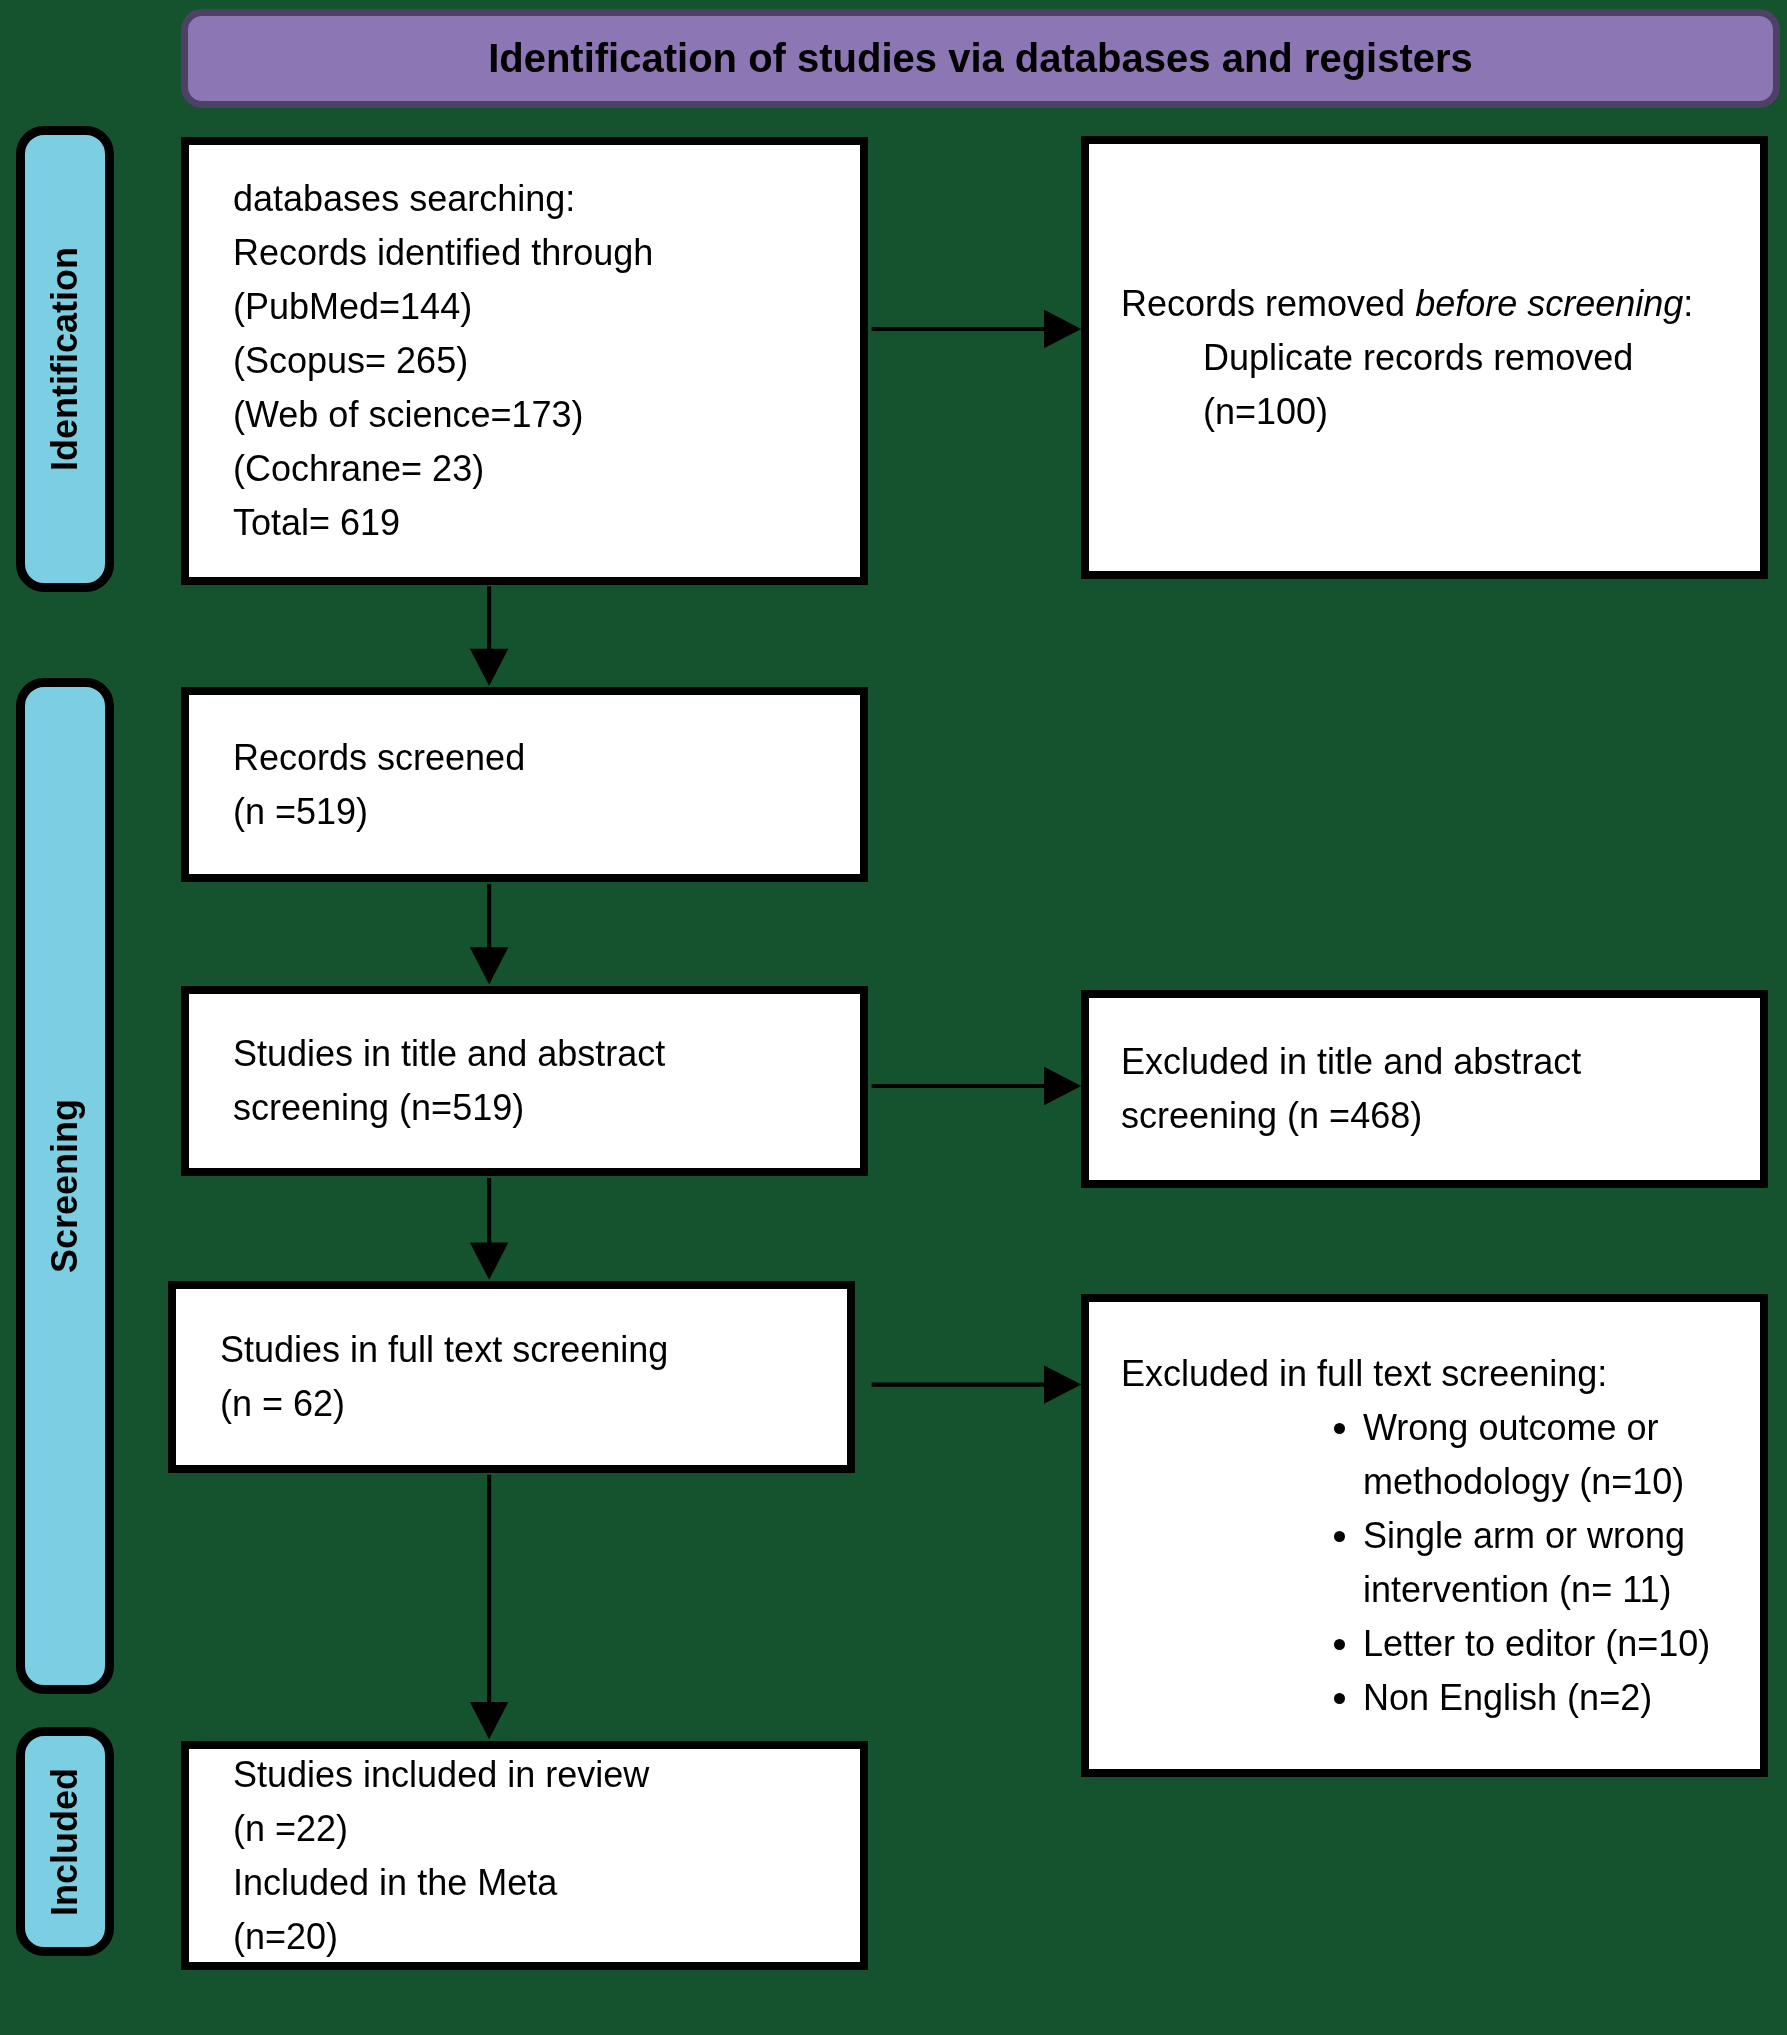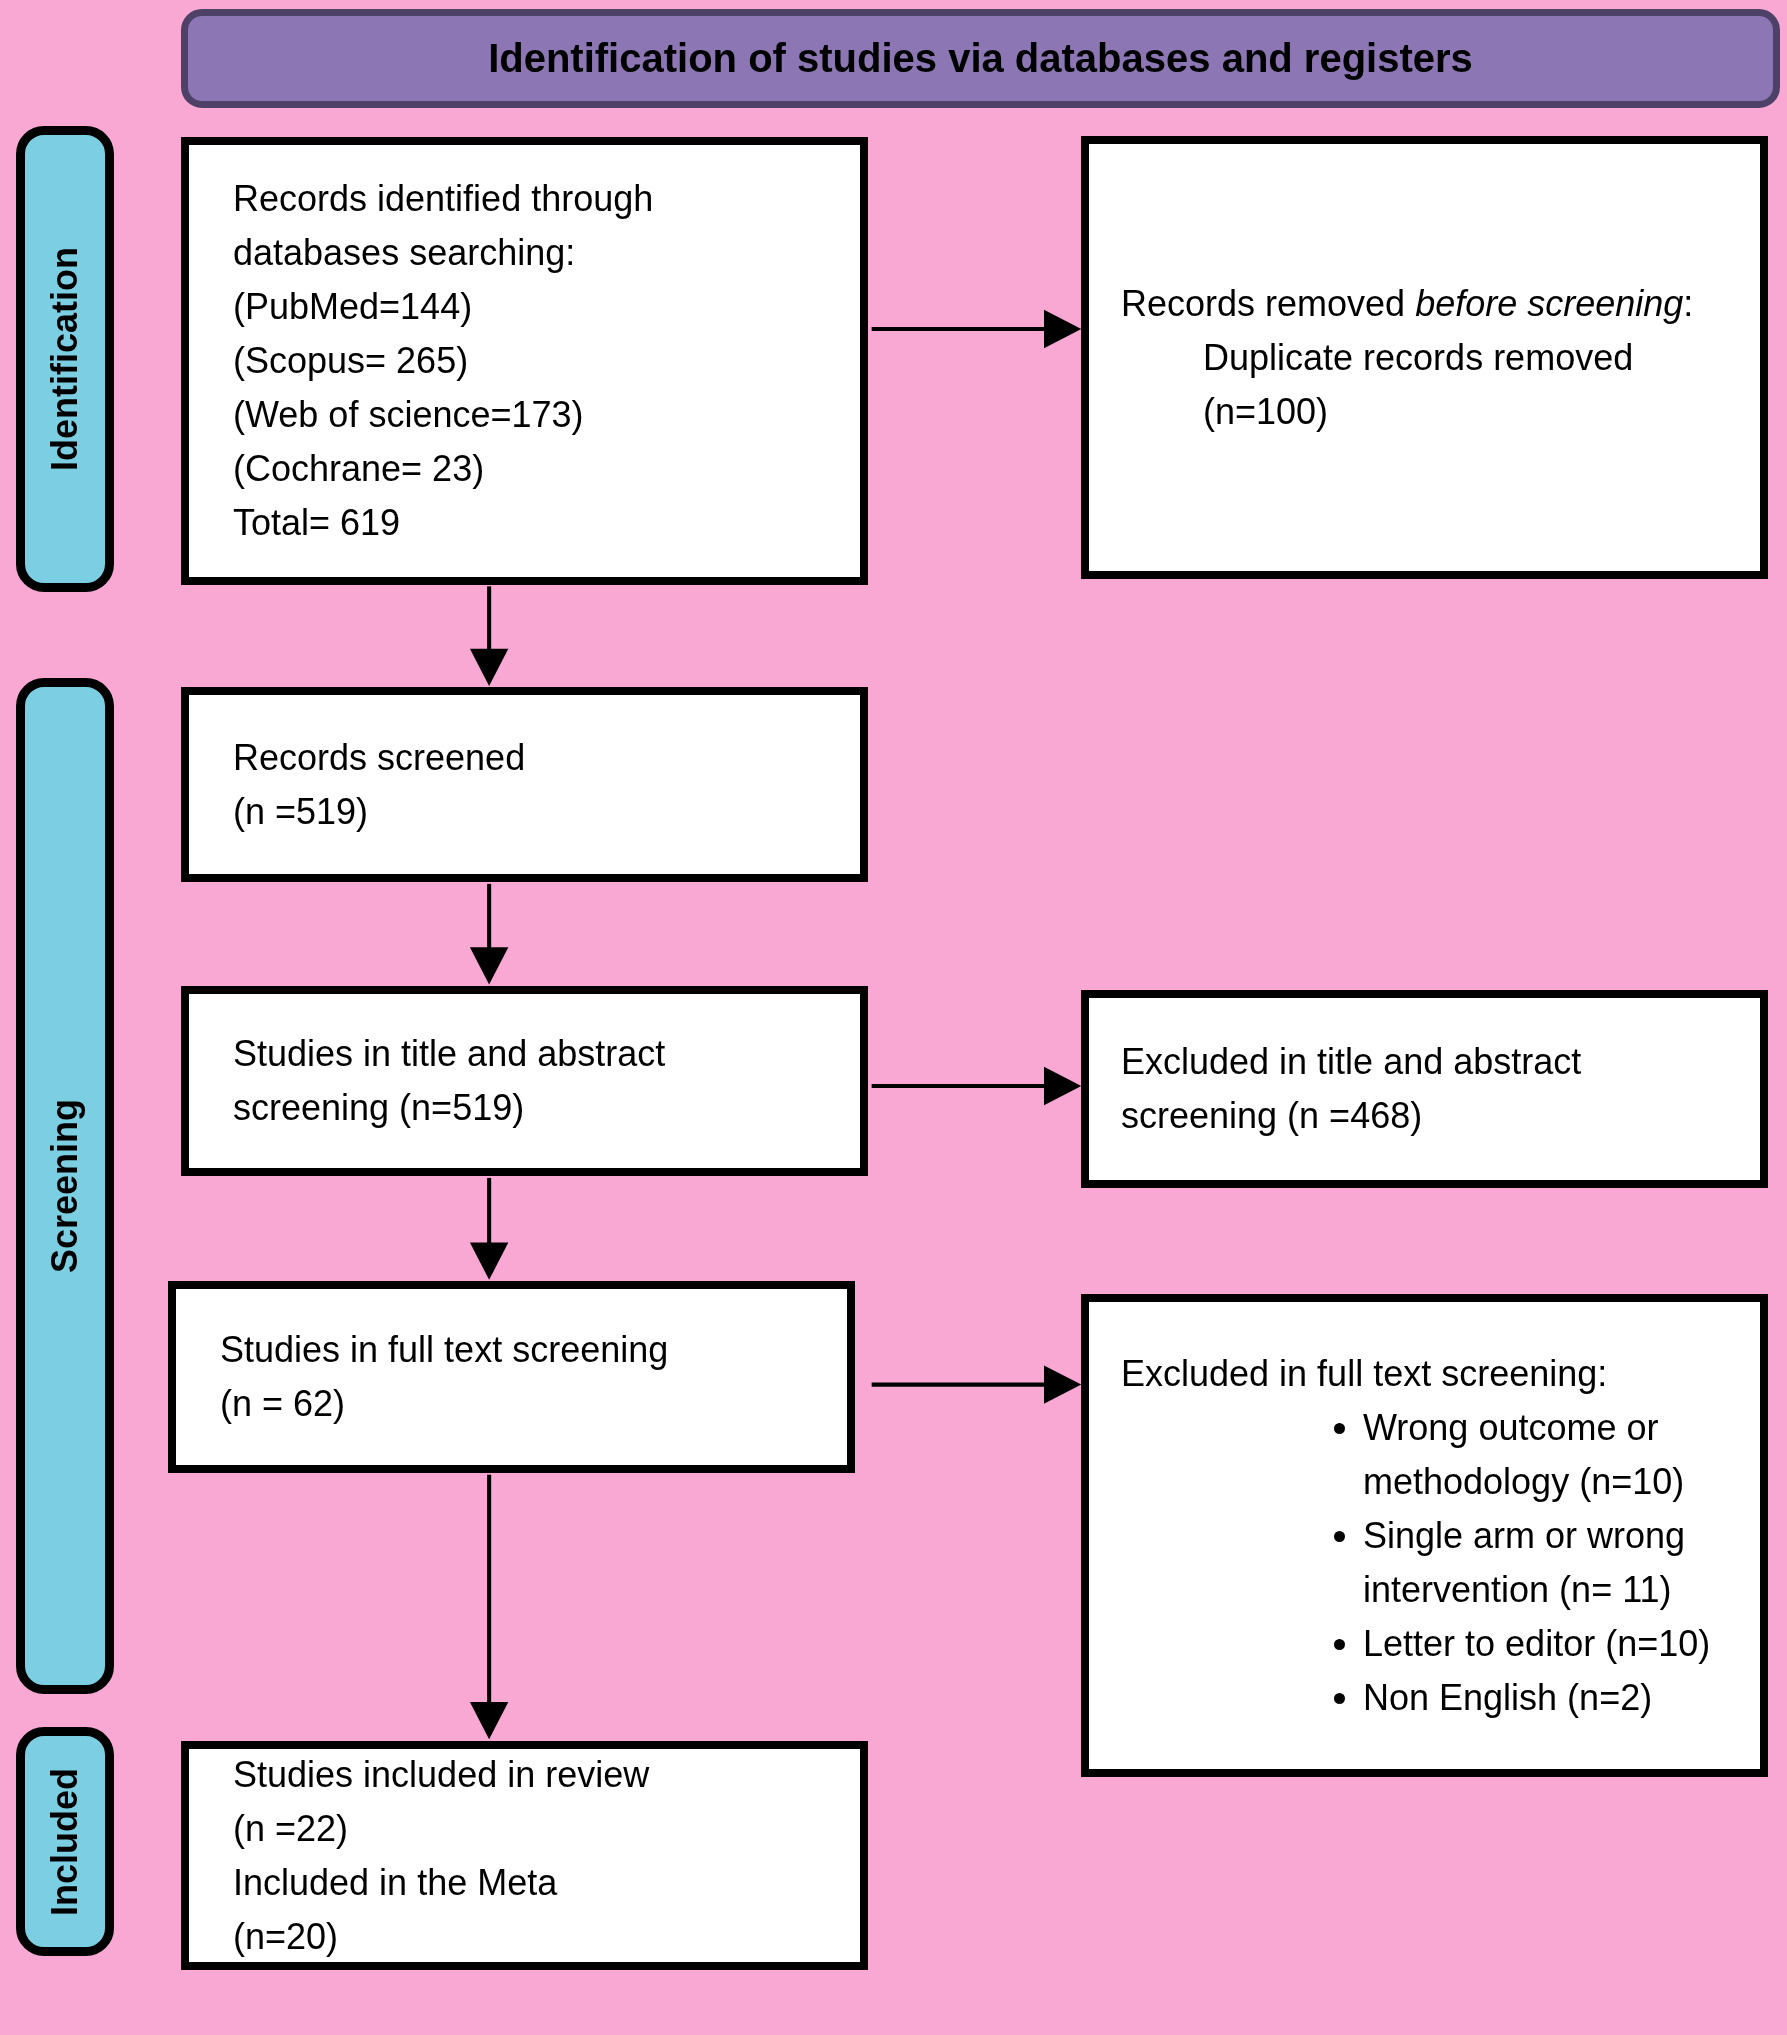--- a/index.html
+++ b/index.html
@@ -4,21 +4,21 @@
 <style>
   html, body {
     margin: 0;
     padding: 0;
     background: #ffffff;
   }
   .canvas {
     position: relative;
     width: 1787px;
     height: 2035px;
-    background: #f9a8d4;
+    background: #14532d;
     font-family: "Liberation Sans", sans-serif;
     color: #000000;
     overflow: hidden;
     text-decoration: underline;
   }
 
   
   .header-banner {
     position: absolute;
     left: 181px; top: 8.7px;
@@ -121,22 +121,22 @@
     <span>Identification</span>
   </div>
   <div class="stage-box stage-screening">
     <span>Screening</span>
   </div>
   <div class="stage-box stage-included">
     <span>Included</span>
   </div>
 
   <div class="fbox box-identified">
+    <div class="line">databases searching:</div>
     <div class="line">Records identified through</div>
-    <div class="line">databases searching:</div>
     <div class="line">(PubMed=144)</div>
     <div class="line">(Scopus= 265)</div>
     <div class="line">(Web of science=173)</div>
     <div class="line">(Cochrane= 23)</div>
     <div class="line">Total= 619</div>
   </div>
 
   <div class="fbox box-screened">
     <div class="line">Records screened</div>
     <div class="line">(n =519)</div>

